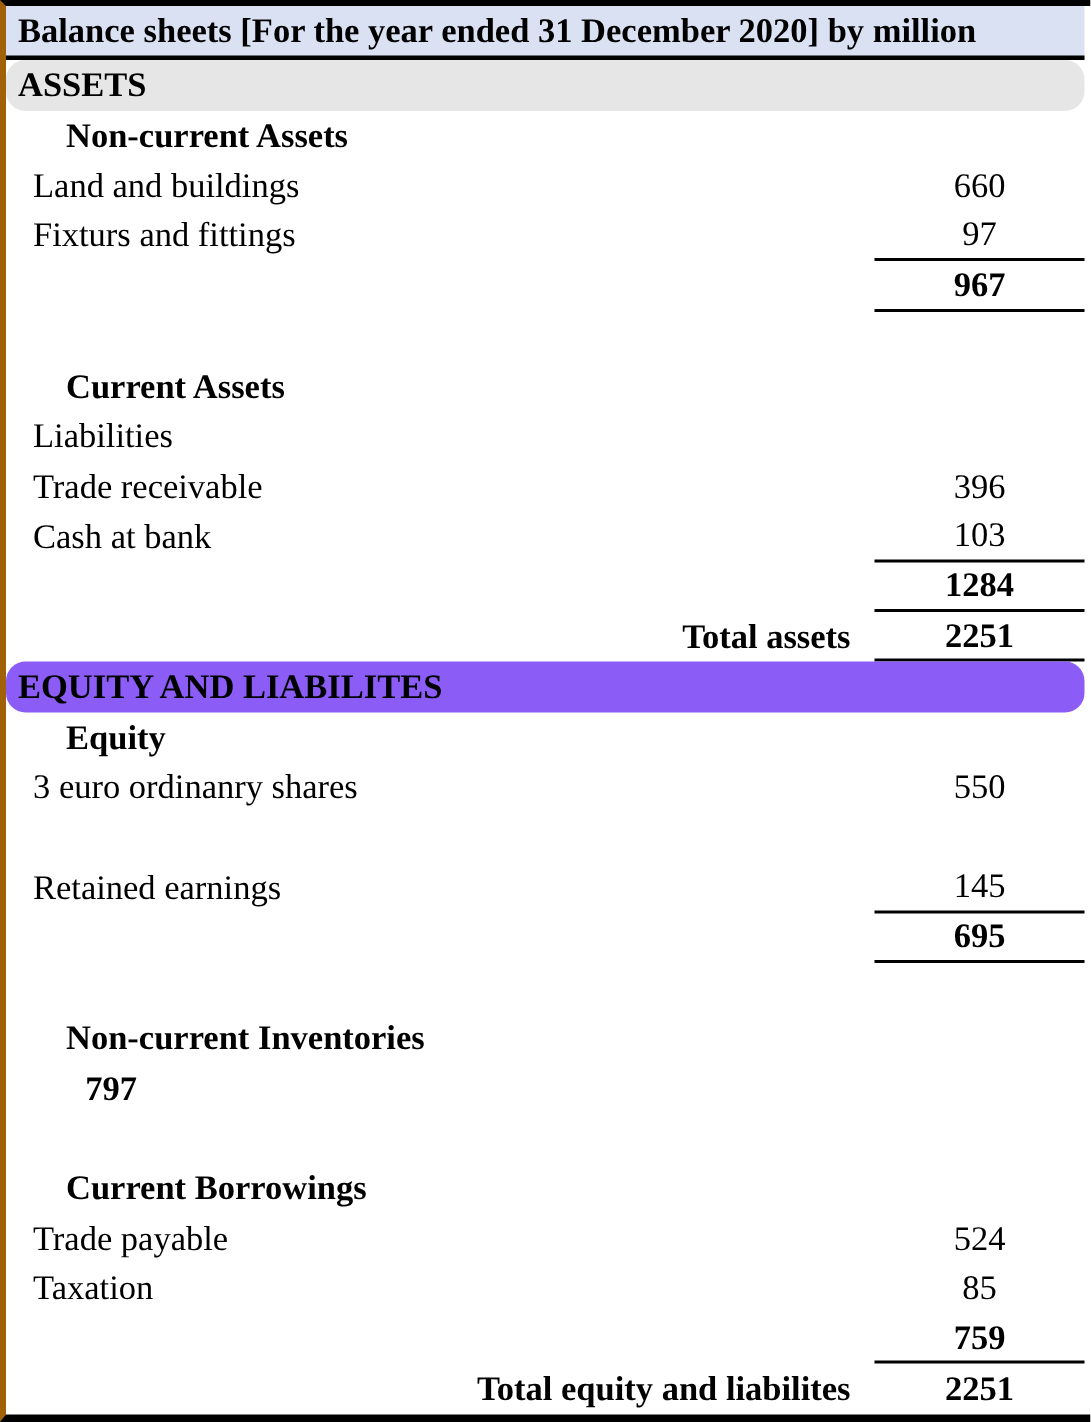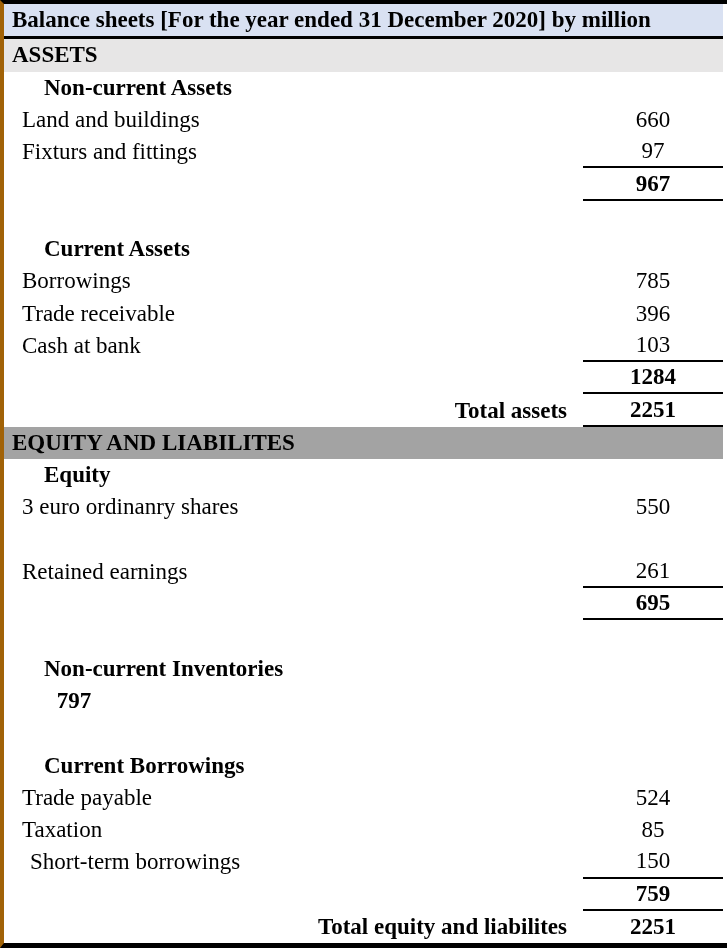--- a/index.html
+++ b/index.html
@@ -43,21 +43,21 @@
     width: 140px;
     justify-content: center;
   }
   .u { border-bottom: 2px solid #000; }
   .b { font-weight: bold; }
   .row-title {
     border-bottom: 3px solid #000;
     font-weight: bold;
   }
   .row-title .label-cell { padding-left: 8px; }
-  .row-section { font-weight: bold; }
+  .row-section { font-weight: bold; border-radius: 13px; }
   .row-section .label-cell { padding-left: 8px; }
   .row-header { font-weight: bold; }
   .row-header .label-cell { padding-left: 40px; }
   .align-right {
     justify-content: flex-end;
     text-align: right;
     padding-right: 16px;
   }
   .indent { padding-left: 26px; }
 </style>
@@ -84,53 +84,52 @@
     </div>
     <div class="row row-item">
       <div class="cell label-cell"></div>
       <div class="cell value-cell b u" style="border-bottom-color: rgb(0, 0, 0);">967</div>
     </div>
     <div class="row row-blank"></div>
     <div class="row row-header">
       <div class="cell label-cell">Current Assets</div>
     </div>
     <div class="row row-item">
-      <div class="cell label-cell">Borrowings</div>
-      <div class="cell value-cell">785</div>
+      <div class="cell label-cell">Liabilities</div>
     </div>
     <div class="row row-item">
       <div class="cell label-cell">Trade receivable</div>
       <div class="cell value-cell">396</div>
     </div>
     <div class="row row-item">
       <div class="cell label-cell">Cash at bank</div>
       <div class="cell value-cell u" style="border-bottom-color: rgb(0, 0, 0);">103</div>
     </div>
     <div class="row row-item">
       <div class="cell label-cell"></div>
       <div class="cell value-cell b u" style="border-bottom-color: rgb(0, 0, 0);">1284</div>
     </div>
     <div class="row row-item">
       <div class="cell label-cell b align-right">Total assets</div>
       <div class="cell value-cell b u" style="border-bottom-color: rgb(0, 0, 0);">2251</div>
     </div>
-    <div class="row row-section" style="background: #a3a3a3;">
+    <div class="row row-section" style="background: #8b5cf6;">
       <div class="cell label-cell">EQUITY AND LIABILITES</div>
     </div>
     <div class="row row-header">
       <div class="cell label-cell">Equity</div>
     </div>
     <div class="row row-item">
       <div class="cell label-cell">3 euro ordinanry shares</div>
       <div class="cell value-cell">550</div>
     </div>
     <div class="row row-blank"></div>
     <div class="row row-item">
       <div class="cell label-cell">Retained earnings</div>
-      <div class="cell value-cell u" style="border-bottom-color: rgb(0, 0, 0);">261</div>
+      <div class="cell value-cell u" style="border-bottom-color: rgb(0, 0, 0);">145</div>
     </div>
     <div class="row row-item">
       <div class="cell label-cell"></div>
       <div class="cell value-cell b u" style="border-bottom-color: rgb(0, 0, 0);">695</div>
     </div>
     <div class="row row-blank"></div>
     <div class="row row-header">
       <div class="cell label-cell">Non-current Inventories</div>
     </div>
     <div class="row row-item">
@@ -142,24 +141,20 @@
     </div>
     <div class="row row-item">
       <div class="cell label-cell">Trade payable</div>
       <div class="cell value-cell">524</div>
     </div>
     <div class="row row-item">
       <div class="cell label-cell">Taxation</div>
       <div class="cell value-cell">85</div>
     </div>
     <div class="row row-item">
-      <div class="cell label-cell indent">Short-term borrowings</div>
-      <div class="cell value-cell u" style="border-bottom-color: rgb(0, 0, 0);">150</div>
-    </div>
-    <div class="row row-item">
       <div class="cell label-cell"></div>
       <div class="cell value-cell b u" style="border-bottom-color: rgb(0, 0, 0);">759</div>
     </div>
     <div class="row row-item">
       <div class="cell label-cell b align-right">Total equity and liabilites</div>
       <div class="cell value-cell b">2251</div>
     </div>
   </div>
 
 </body></html>

